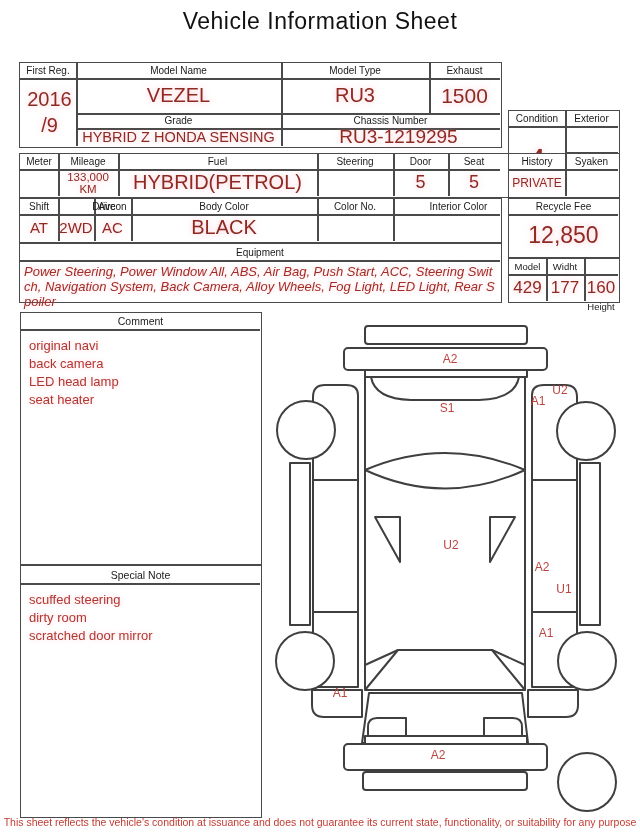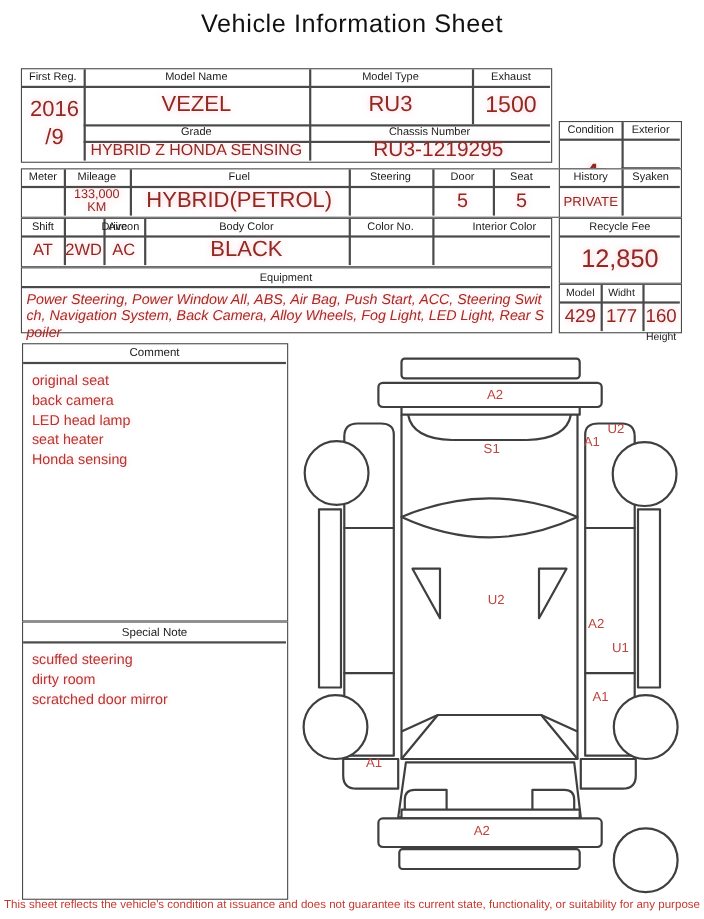--- a/index.html
+++ b/index.html
@@ -143,25 +143,24 @@
     <div class="hdr" style="left:37px;top:0;width:38px;height:15px;font-size:9.5px;">Widht</div>
     <div class="val" style="left:37px;top:15px;width:38px;height:27px;font-size:17px;">177</div>
     <div class="hdr" style="left:75px;top:0;width:34px;height:15px;font-size:9.5px;margin-top:40px;">Height</div>
     <div class="val" style="left:75px;top:15px;width:34px;height:27px;font-size:17px;">160</div>
   </div>
 
   <div class="box" style="left:20px;top:312px;width:242px;height:253px;">
     <div class="hl" style="left:0;top:16px;width:239px;"></div>
     <div class="hdr" style="left:0;top:0;width:239px;height:16px;font-size:10.5px;">Comment</div>
     <div style="position:absolute;left:8px;top:24px;width:225px;">
-      <div class="redline">original seat</div>
+      <div class="redline">original navi</div>
       <div class="redline">back camera</div>
       <div class="redline">LED head lamp</div>
       <div class="redline">seat heater</div>
-      <div class="redline">Honda sensing</div>
     </div>
   </div>
 
   <div class="box" style="left:20px;top:565px;width:242px;height:253px;">
     <div class="hl" style="left:0;top:17px;width:239px;"></div>
     <div class="hdr" style="left:0;top:0;width:239px;height:17px;font-size:10.5px;">Special Note</div>
     <div style="position:absolute;left:8px;top:25px;width:225px;">
       <div class="redline">scuffed steering</div>
       <div class="redline">dirty room</div>
       <div class="redline">scratched door mirror</div>

